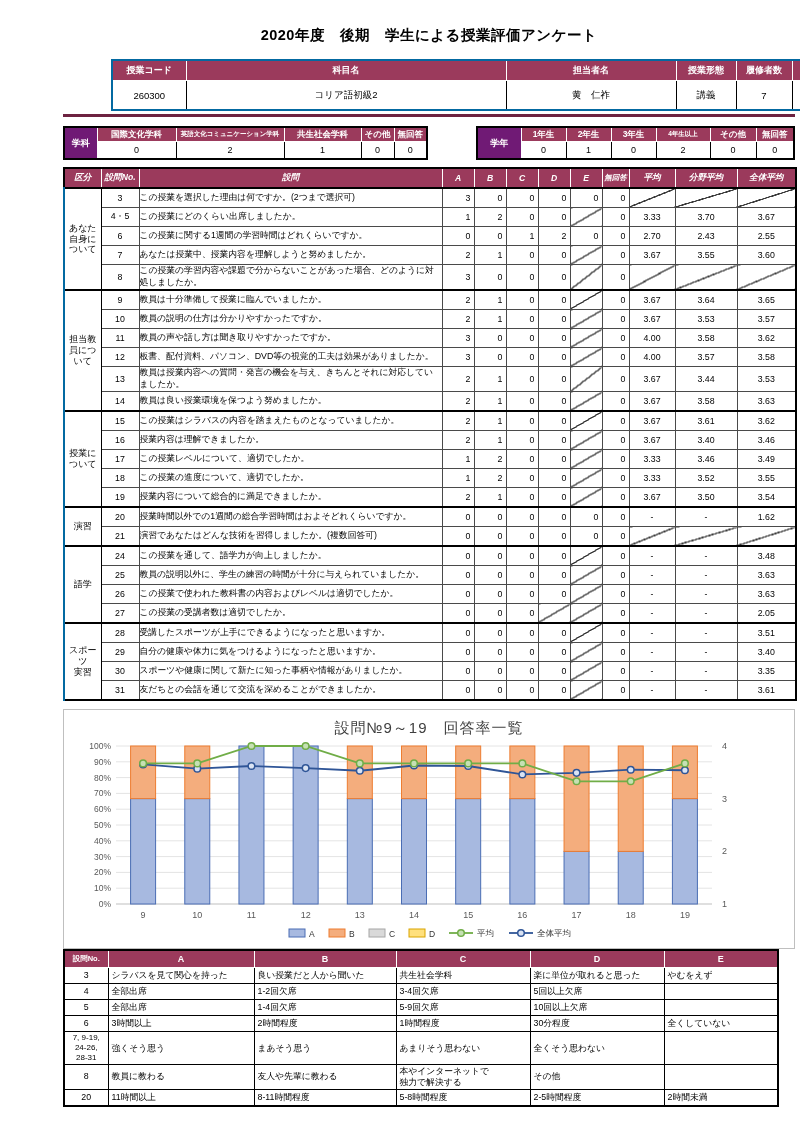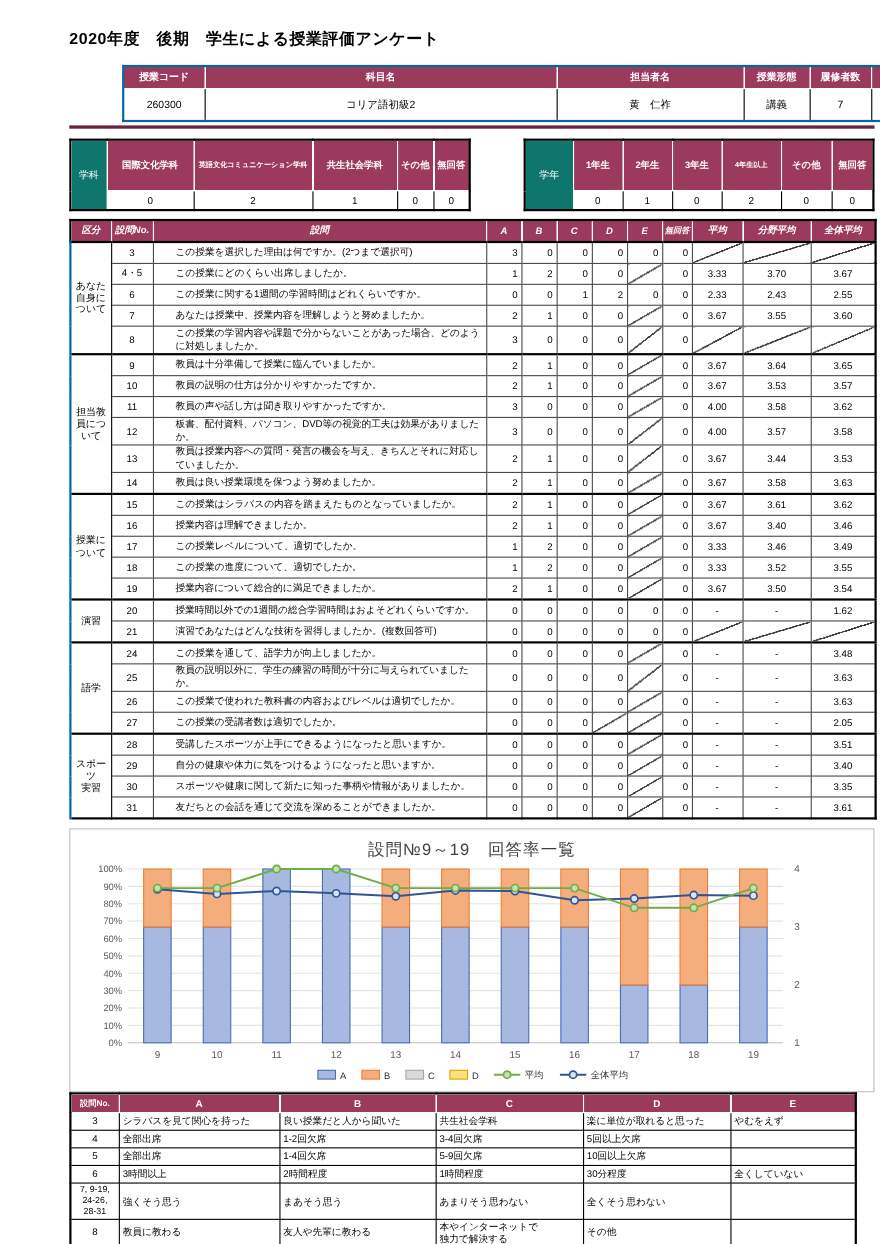--- a/index.html
+++ b/index.html
@@ -1,43 +1,43 @@
 <!DOCTYPE html>
 <html><head>
 <meta charset="utf-8">
 <style>
   html,body{margin:0;padding:0;background:#fff;}
   body{width:800px;height:1131px;font-family:"Liberation Sans","DejaVu Sans",sans-serif;color:#000;overflow:hidden;}
   .page{padding:26px 5px 0 63px;width:732px;}
-  .doc-title{font-size:14.5px;font-weight:bold;text-align:left;margin:0 0 14px 0;letter-spacing:.5px;}
+  .doc-title{font-size:14.5px;font-weight:bold;text-align:center;margin:0 0 14px 0;letter-spacing:.5px;}
   table{border-collapse:collapse;table-layout:fixed;}
   th,td{overflow:hidden;}
   
   .mh{background:#9b3a5c;color:#fff;font-weight:bold;border:1px solid rgba(255,255,255,.55);}
   
   .course{width:732px;border:2px solid #0369a1;margin-left:48px;}
   .course th{font-size:9px;height:17px;}
   .course td{border:1px solid #000;text-align:center;font-size:9.5px;height:26px;}
   .rule-maroon{height:3px;background:#6d2240;margin-top:3px;width:732px;}
   
   .smallrow{display:flex;justify-content:space-between;margin:9px 0 7px 0;}
   .mini{border:2px solid #000;}
-  .mini th{font-size:8.5px;height:13px;padding:16px 1px;}
+  .mini th{font-size:8.5px;height:13px;padding:0 1px;}
   .mini td{border:1px solid #000;text-align:center;font-size:9px;height:14px;}
-  .mini .lbl{background:#0f766e;color:#fff;font-weight:normal;font-size:9px;border:1px solid rgba(255,255,255,.55);}
+  .mini .lbl{background:#701a75;color:#fff;font-weight:bold;font-size:9px;border:1px solid rgba(255,255,255,.55);}
   .fs65{font-size:6.5px !important;}
   .fs75{font-size:7.5px !important;}
   
   .main{width:732px;border:2px solid #000;margin-top:5px;}
   .main th{font-size:8.6px;height:18px;padding:0;font-style:italic;}
   .main td{border:1px solid #4a4a4a;font-size:8.8px;height:18px;padding:0 2px;}
   .main tr.gstart td{border-top:2px solid #000;}
   .main td.grp{text-align:center;font-size:9px;line-height:1.2;border-left:2px solid #0369a1;border-right:1px solid #000;}
   .main td.no{text-align:center;}
-  .main td.q{text-align:left;padding-left:20px;}
+  .main td.q{text-align:left;padding-left:0;}
   .main td.num{text-align:right;padding-right:3px;}
   .main td.avg{text-align:center;}
   .diag{background-image:linear-gradient(to bottom right,transparent calc(50% - .7px),#3c3c3c calc(50% - .7px),#3c3c3c calc(50% + .7px),transparent calc(50% + .7px));}
   
   .chart-box{margin-top:8px;border:1px solid #bfbfbf;width:730px;height:238px;background:#fff;}
   .chart-box svg text{font-family:"Liberation Sans","DejaVu Sans",sans-serif;}
   
   .choices-title{font-size:10px;font-weight:bold;margin:11px 0 2px 0;}
   .choices{width:714px;border:2px solid #000;}
   .choices th{font-size:9px;height:14px;}
@@ -204,21 +204,21 @@
         </tr>
         <tr>
           <td class="no">6</td>
           <td class="q">この授業に関する1週間の学習時間はどれくらいですか。</td>
           <td class="num">0</td>
           <td class="num">0</td>
           <td class="num">1</td>
           <td class="num">2</td>
           <td class="num">0</td>
           <td class="num">0</td>
-          <td class="avg">2.33</td>
+          <td class="avg">2.70</td>
           <td class="avg">2.43</td>
           <td class="avg">2.55</td>
         </tr>
         <tr>
           <td class="no">7</td>
           <td class="q">あなたは授業中、授業内容を理解しようと努めましたか。</td>
           <td class="num">2</td>
           <td class="num">1</td>
           <td class="num">0</td>
           <td class="num">0</td>

